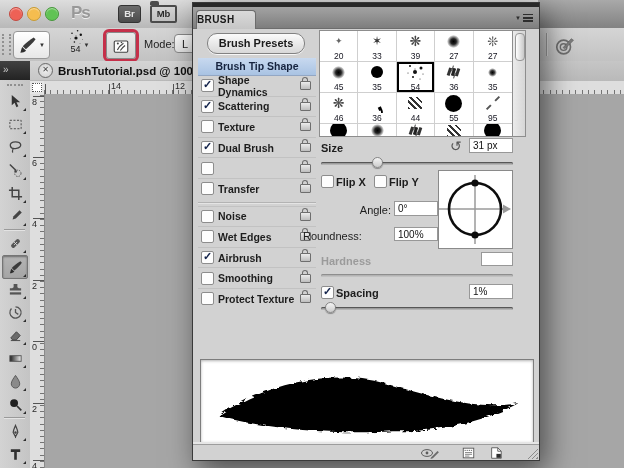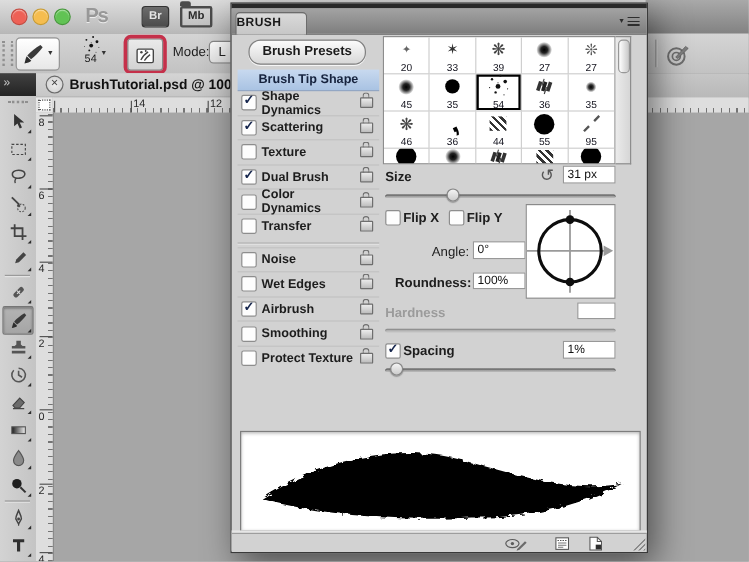--- a/index.html
+++ b/index.html
@@ -369,21 +369,20 @@
             <span>Texture</span>
             <span class="lock"></span>
           </div>
           <div class="tip-row">
             <span class="cb checked">✓</span>
             <span>Dual Brush</span>
             <span class="lock"></span>
           </div>
           <div class="tip-row">
             <span class="cb"></span>
-            <span>Color Dynamics</span>
             <span class="lock"></span>
           </div>
           <div class="tip-row">
             <span class="cb"></span>
             <span>Transfer</span>
             <span class="lock"></span>
           </div>
           <div class="tip-divider"></div>
           <div class="tip-row">
             <span class="cb"></span>
@@ -553,21 +552,21 @@
         <line x1="36" y1="4" x2="36" y2="73" stroke="#9a9a9a" stroke-width="1.5"></line>
         <circle cx="36" cy="38" r="26" fill="none" stroke="#0d0d0d" stroke-width="2.6"></circle>
         <circle cx="36" cy="12" r="3.6" fill="#0d0d0d"></circle>
         <circle cx="36" cy="64" r="3.6" fill="#0d0d0d"></circle>
       </svg>
     </div>
 
     <div class="abs plabel" style="left:150px;top:175px;width:48px;text-align:right;font-weight:normal">Angle:</div>
     <div class="abs field" style="left:201px;top:172px;width:44px;height:15px">0°</div>
 
-    <div class="abs plabel" style="left:132px;top:201px;width:72px;text-align:center;font-weight:bold">Roundness:</div>
+    <div class="abs plabel" style="left:110px;top:201px;width:72px;text-align:left;font-weight:normal">Roundness:</div>
     <div class="abs field" style="left:201px;top:198px;width:44px;height:14px">100%</div>
 
     <div class="abs plabel dim" style="left:128px;top:226px">Hardness</div>
     <div class="abs field" style="left:288px;top:223px;width:32px;height:14px"></div>
     <div class="abs slider" style="left:128px;top:245px;width:192px;opacity:.55"></div>
 
     <span class="abs cb checked" style="left:128px;top:257px">✓</span>
     <div class="abs plabel" style="left:143px;top:258px">Spacing</div>
     <div class="abs field" style="left:276px;top:255px;width:44px;height:15px">1%</div>
     <div class="abs slider" style="left:128px;top:278px;width:192px">

